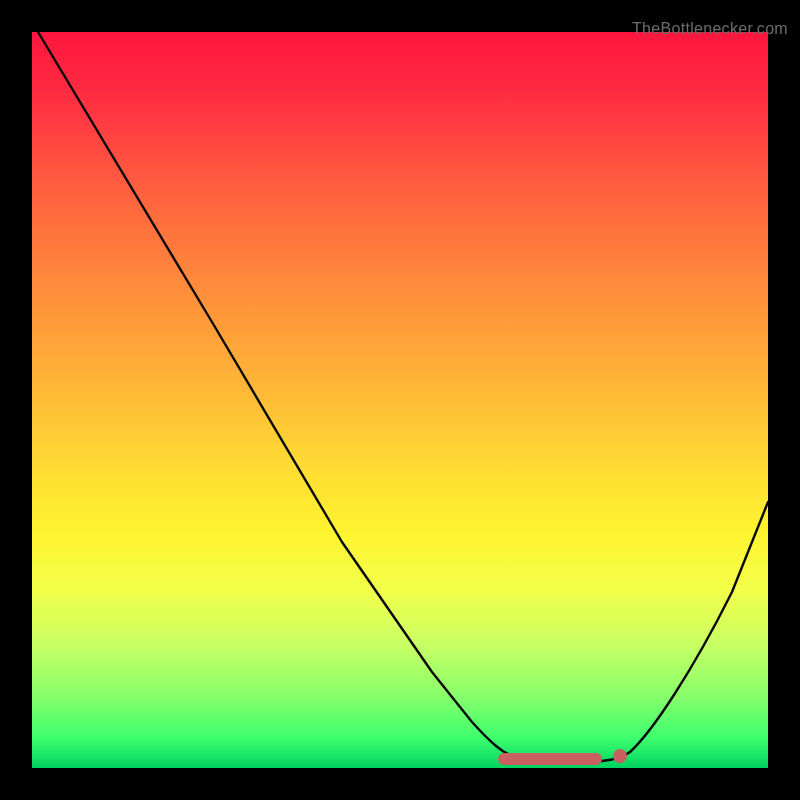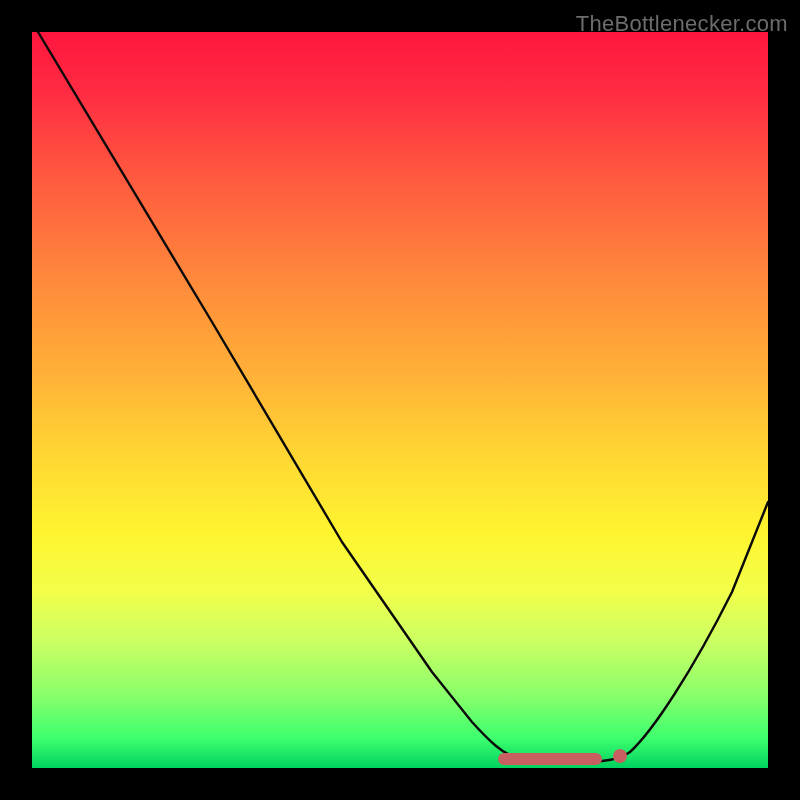--- a/index.html
+++ b/index.html
@@ -12,24 +12,24 @@
     font-family: Arial, Helvetica, sans-serif;
   }
   .frame {
     position: relative;
     width: 800px;
     height: 800px;
     background: #000;
   }
   .watermark {
     position: absolute;
-    top: 11px;
+    top: 20px;
     right: 12px;
     color: #6c6c6c;
-    font-size: 22px;
+    font-size: 16px;
     letter-spacing: 0.3px;
     z-index: 20;
     font-weight: 400;
   }
   .plot {
     position: absolute;
     left: 32px;
     top: 32px;
     width: 736px;
     height: 736px;

